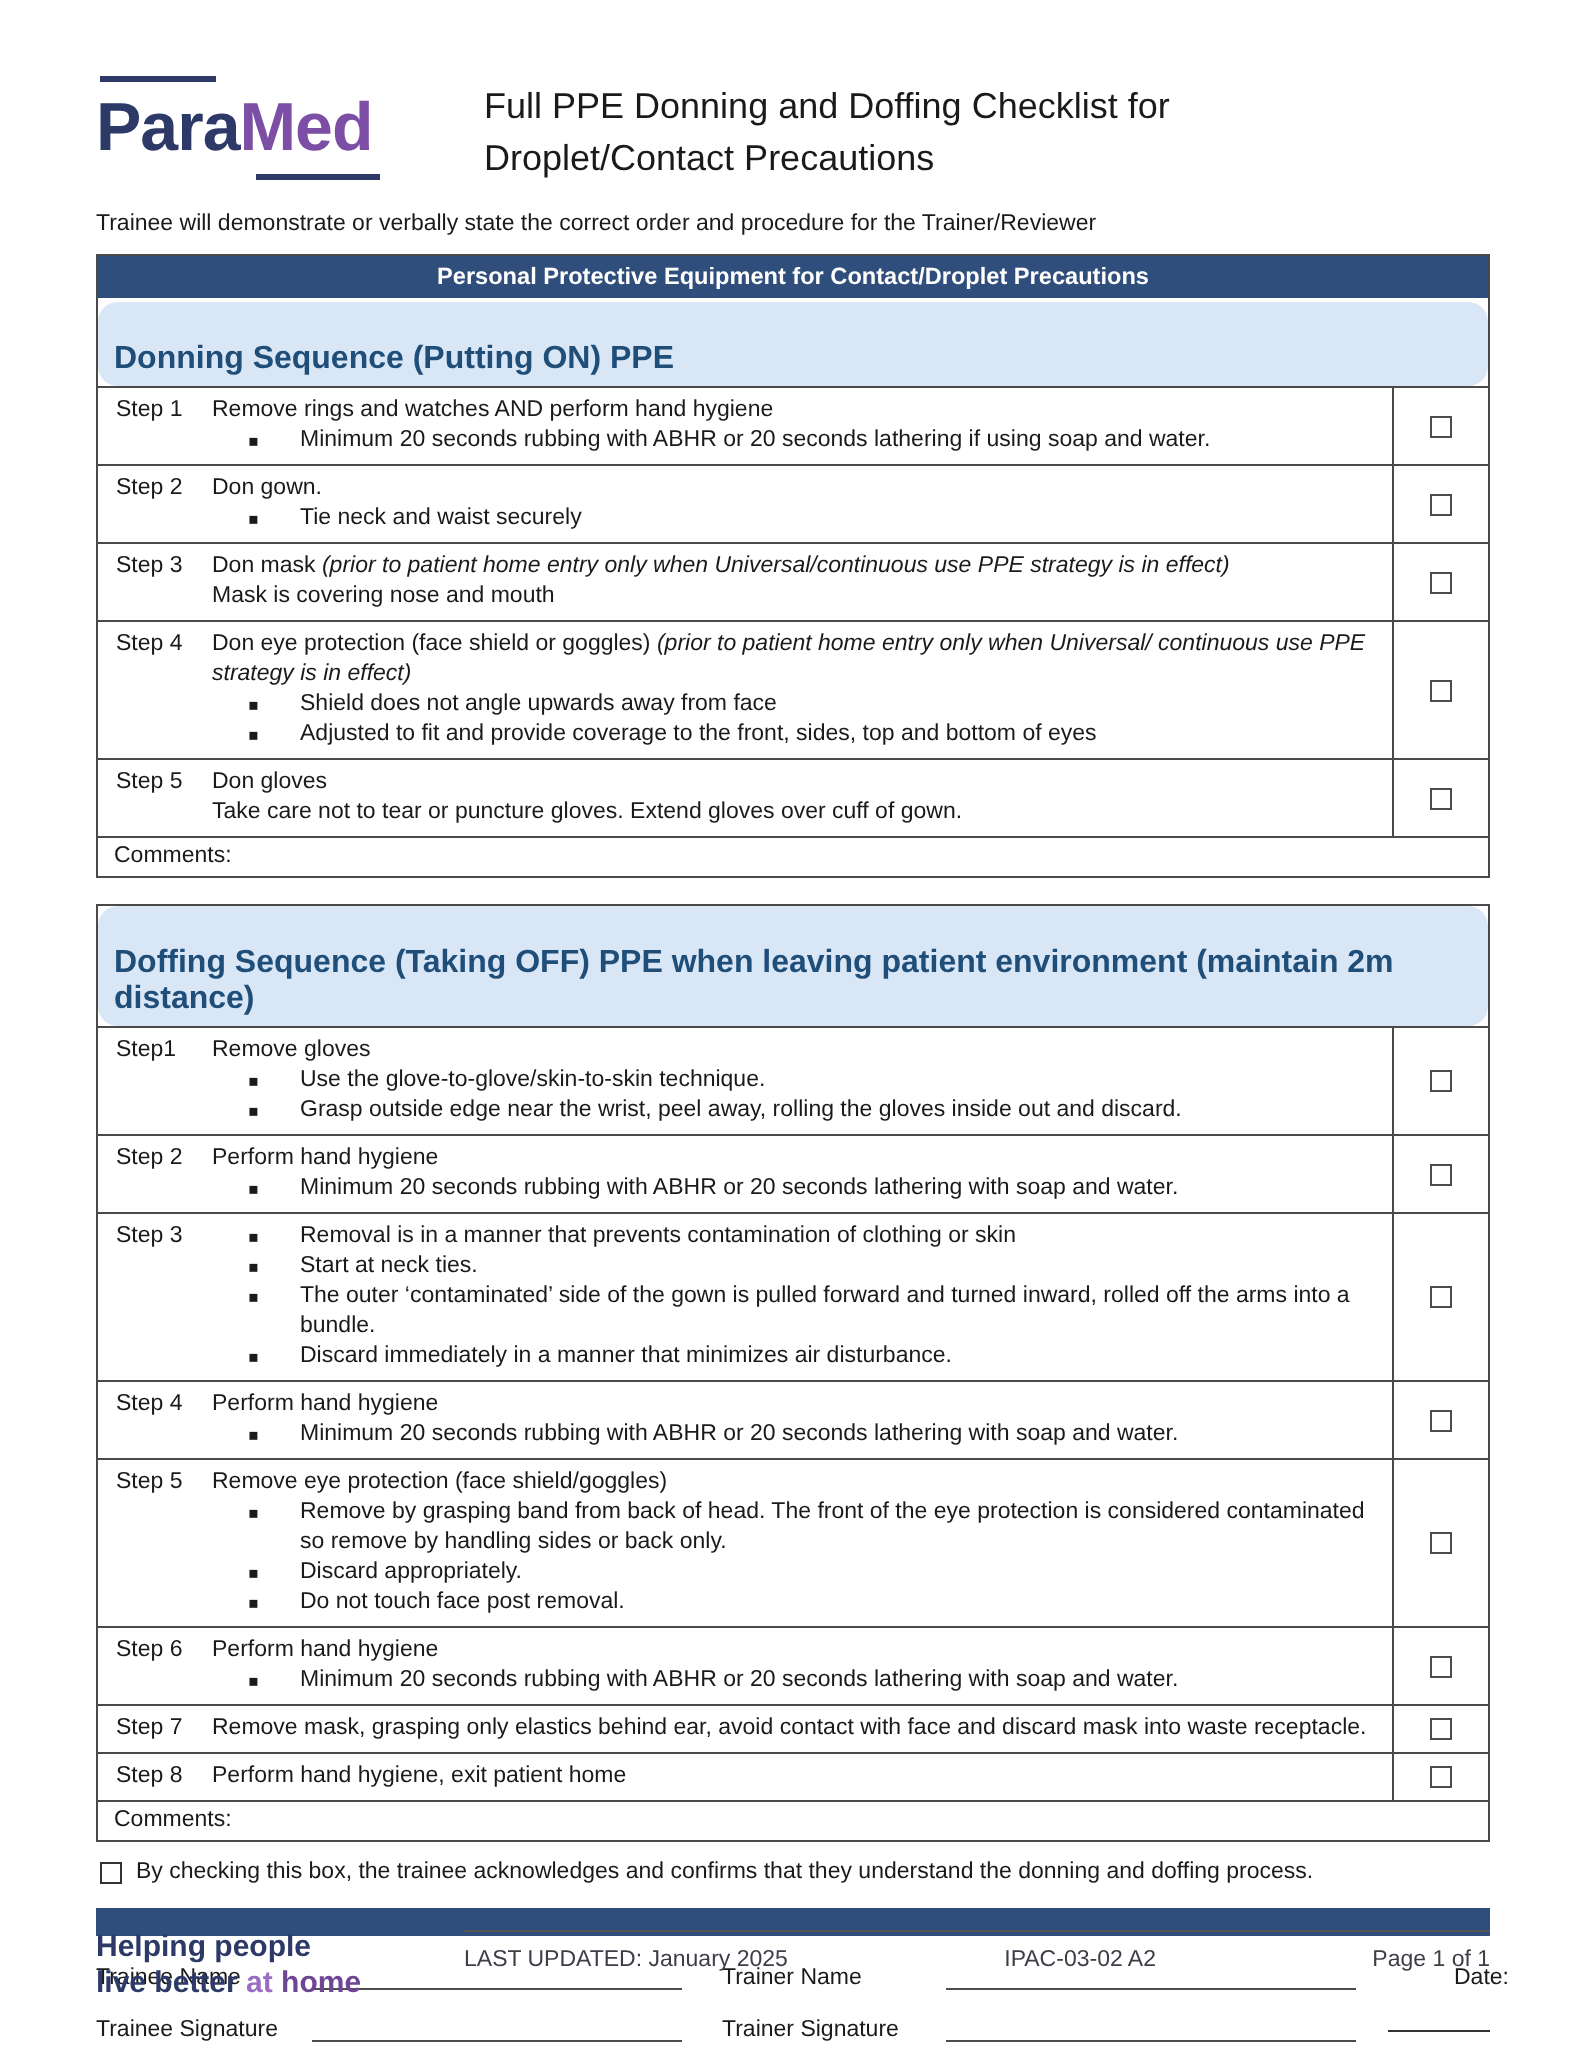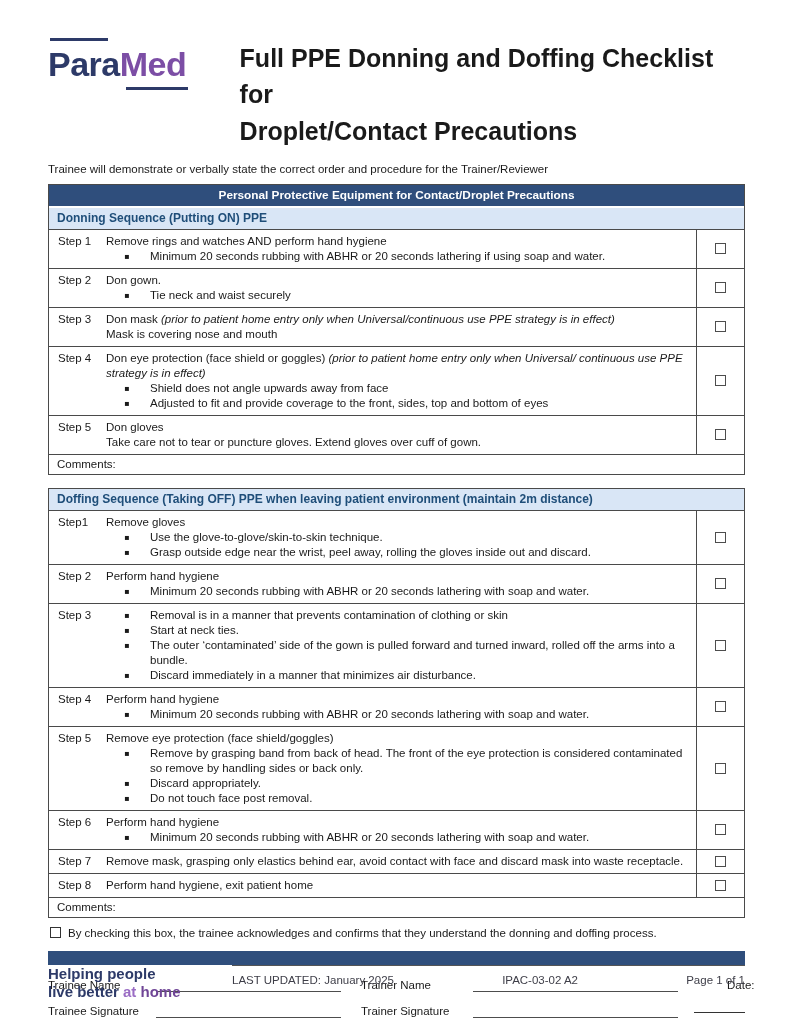--- a/index.html
+++ b/index.html
@@ -15,30 +15,30 @@
     font-family:"Liberation Sans",sans-serif;color:#1a1a1a;
   }
   
   .doc-header{display:flex;align-items:flex-start;margin-bottom:14px;}
   .logo{position:relative;display:inline-block;font-size:34px;font-weight:700;
     letter-spacing:-0.5px;line-height:1.2;padding:6px 0 5px;margin-right:48px;width:146px;}
   .logo-para{color:var(--logo-navy);}
   .logo-med{color:var(--logo-purple);text-align:center;}
   .logo-topline{position:absolute;top:0;left:2px;width:58px;height:3px;background:var(--logo-navy);}
   .logo-bottomline{position:absolute;bottom:0;right:4px;width:62px;height:3px;background:var(--logo-navy);}
-  .title{font-size:25px;font-weight:700;line-height:1.45;color:#1a1a1a;padding-top:2px;}
+  .title{font-size:18px;font-weight:400;line-height:1.45;color:#1a1a1a;padding-top:2px;}
   
   .intro{font-size:11.5px;margin-bottom:9px;}
   
   .tbl{border:1.5px solid var(--border);}
   .tbl.doffing{margin-top:13px;}
   .main-header{background:var(--navy);color:#fff;text-align:center;font-weight:700;
     font-size:11.8px;padding:3px 0 4px;border-bottom:2px solid #fff;}
   .section-header{background:var(--light-blue);color:var(--section-text);font-weight:700;
-    font-size:12px;padding:3px 8px 4px;}
+    font-size:16px;padding:20px 8px 4px;border-radius:10px;}
   .step-row{display:flex;border-top:1px solid var(--border);}
   .step-label{width:57px;padding:4px 0 4px 9px;font-size:11.5px;line-height:15px;flex-shrink:0;}
   .step-content{flex:1;padding:4px 10px 4px 0;font-size:11.5px;line-height:15px;}
   .bullet-line{display:flex;padding-left:16px;}
   .bullet{width:28px;flex-shrink:0;font-family:"DejaVu Sans",sans-serif;font-size:8px;line-height:15px;text-align:left;padding-left:2px;}
   .line-text{flex:1;}
   .italic{font-style:italic;}
   .check-cell{width:48px;flex-shrink:0;border-left:1px solid var(--border);
     display:flex;align-items:center;justify-content:center;}
   .checkbox{width:11px;height:11px;border:1px solid #4d4d4d;background:#fff;display:inline-block;}

